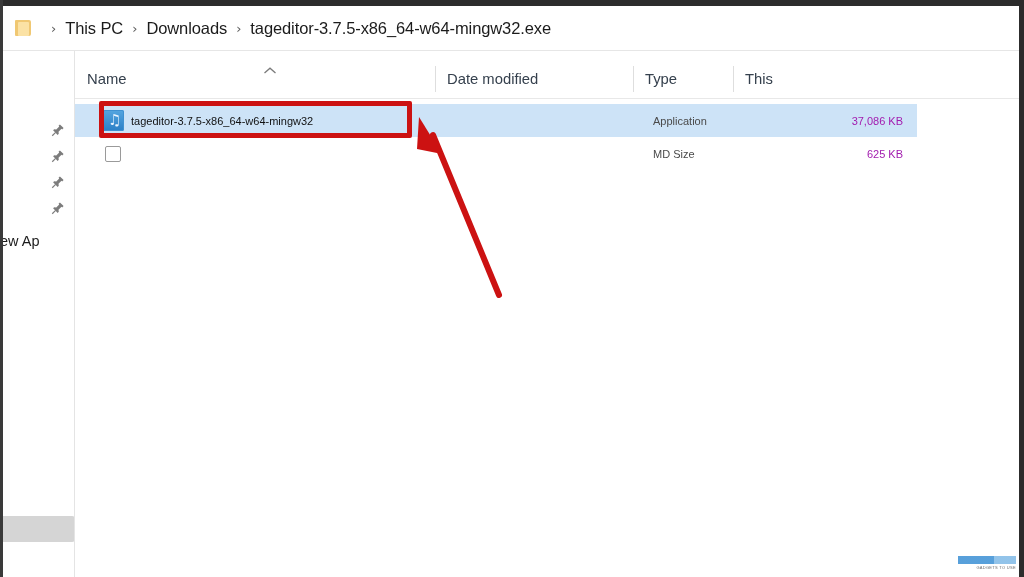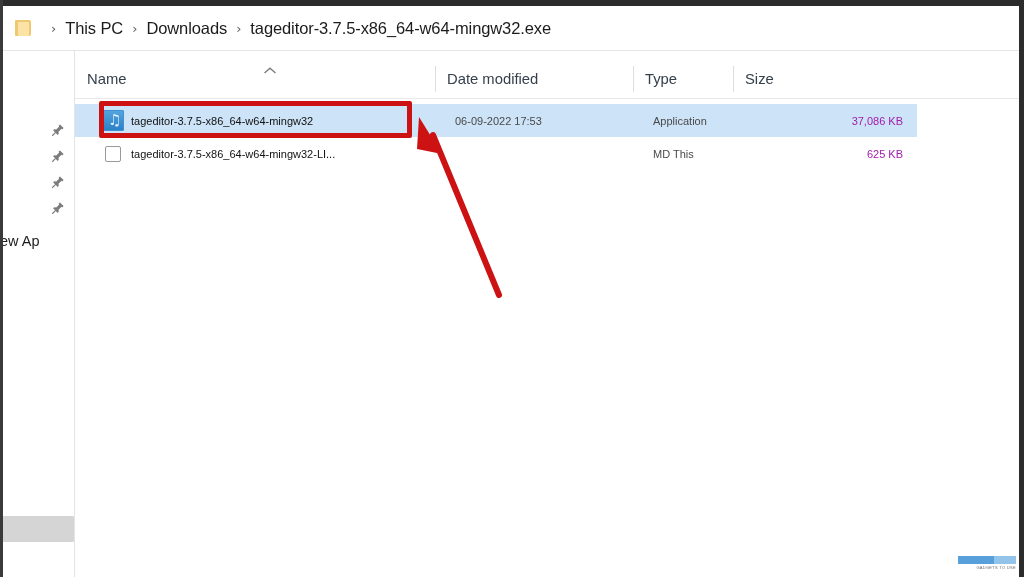--- a/index.html
+++ b/index.html
@@ -333,40 +333,38 @@
       <div class="colhead" style="left:360px;width:198px;">
         <span class="sep"></span>
         <span class="txt">Date modified</span>
       </div>
       <div class="colhead" style="left:558px;width:100px;">
         <span class="sep"></span>
         <span class="txt">Type</span>
       </div>
       <div class="colhead" style="left:658px;width:180px;">
         <span class="sep"></span>
-        <span class="txt">Size</span>
+        <span class="txt">This</span>
       </div>
     </div>
 
     <div class="row selected" style="top:53px;">
       <span class="ficon">
         <span class="app-icon">
             <span class="note">♫</span>
           </span>
       </span>
       <span class="cell cell-name">tageditor-3.7.5-x86_64-w64-mingw32</span>
-      <span class="cell cell-date">06-09-2022 17:53</span>
       <span class="cell cell-type">Application</span>
       <span class="cell cell-size">37,086 KB</span>
     </div>
 
     <div class="row" style="top:86px;">
       <span class="checkbox"></span>
-      <span class="cell cell-name">tageditor-3.7.5-x86_64-w64-mingw32-LI...</span>
-      <span class="cell cell-type">MD This</span>
+      <span class="cell cell-type">MD Size</span>
       <span class="cell cell-size">625 KB</span>
     </div>
 
   </div>
 
   <div class="redbox"></div>
 
   <svg class="arrow-svg" viewBox="0 0 130 195">
     <path d="M104 190 L38 30" stroke="#cc1212" stroke-width="6" stroke-linecap="round" fill="none"></path>
     <path d="M24 12 L47 49 L22 44 Z" fill="#cc1212"></path>

